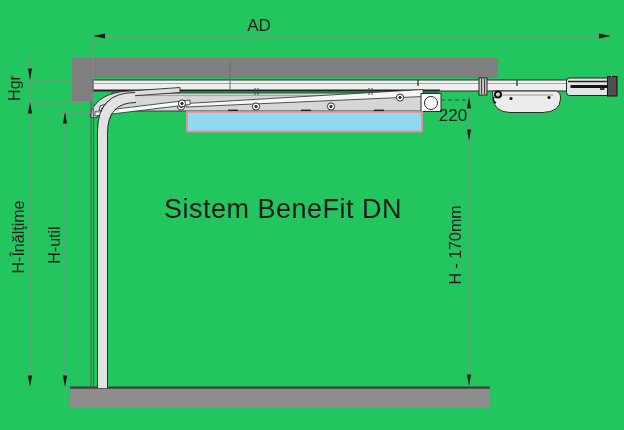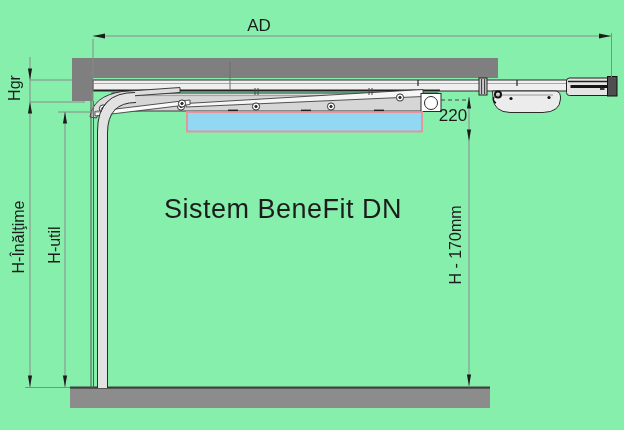--- a/index.html
+++ b/index.html
@@ -1,16 +1,16 @@
 <!DOCTYPE html>
 <html><head>
 <meta charset="utf-8">
 <style>
   html,body{margin:0;padding:0;background:#ffffff;}
-  .stage{position:relative;width:624px;height:430px;background:#86efac;overflow:hidden;
+  .stage{position:relative;width:624px;height:430px;background:#22c55e;overflow:hidden;
          font-family:"Liberation Sans", sans-serif;}
   svg{display:block}
   text{font-family:"Liberation Sans", sans-serif; fill:#1c1c1c;}
   .dim-label{font-size:16px;}
   .dim-label-big{font-size:17px;}
   .title-label{font-size:27px; letter-spacing:.5px;}
   .thin{stroke:#8a8a8a;stroke-width:1;}
   .edge{stroke:#2b2b2b;stroke-width:1;fill:none;}
 </style>
 </head>

